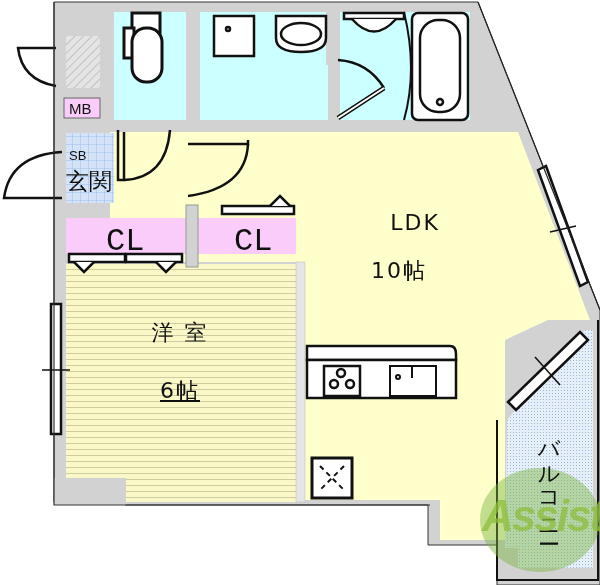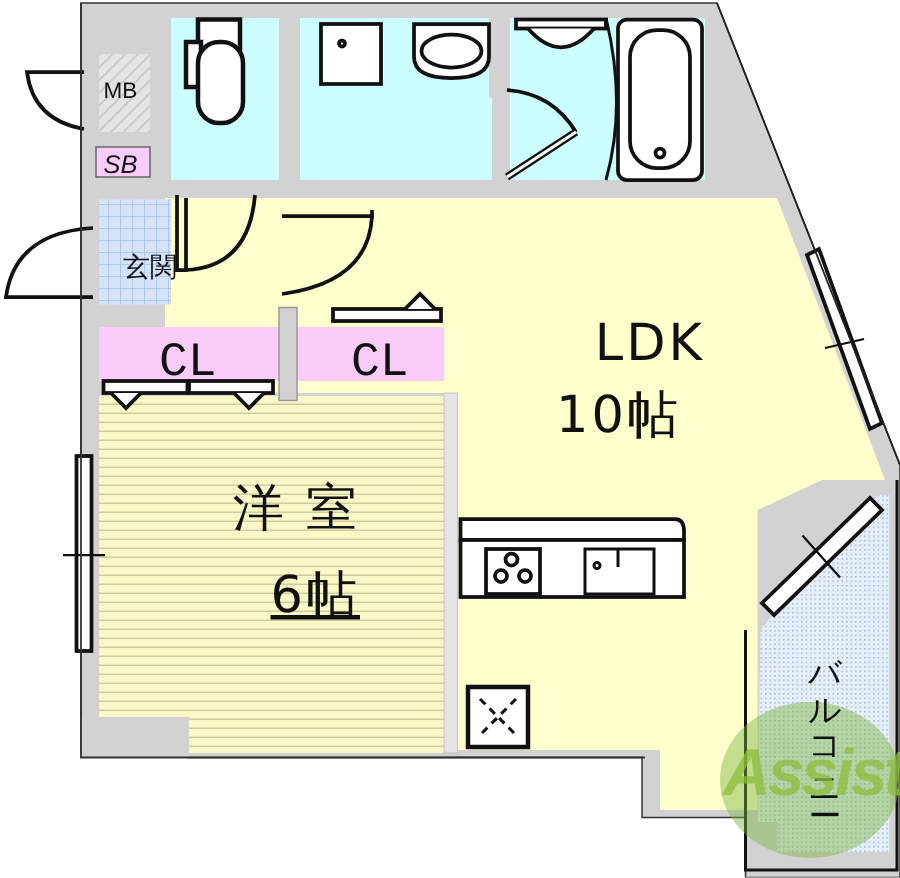--- a/index.html
+++ b/index.html
@@ -1,23 +1,23 @@
 <!DOCTYPE html>
 <html><head>
 <meta charset="utf-8">
 <style>
   html,body{margin:0;padding:0;background:#ffffff;}
   body{width:600px;height:585px;overflow:hidden;position:relative;font-family:"DejaVu Sans","Liberation Sans",sans-serif;}
   #plan{position:absolute;left:0;top:0;width:600px;height:585px;}
   .lbl{position:absolute;color:#111;white-space:nowrap;line-height:1;}
-  .small{font-family:"Liberation Sans",sans-serif;font-size:15px;}
+  .small{font-family:"Liberation Sans",sans-serif;font-size:15px;margin-top:48px;}
   .cl{font-family:Liberation Mono, monospace;font-size:32px;}
-  .room{font-size:34px;text-align:right;letter-spacing:2px;}
+  .room{font-size:22px;text-align:center;letter-spacing:2px;}
   .vert{font-size:22px;writing-mode:vertical-rl;letter-spacing:2px;}
-  .genkan{font-size:18px;padding-left:16px;}
+  .genkan{font-size:23px;}
   .wm{font-family:"Liberation Sans",sans-serif;font-weight:bold;font-size:44px;font-style:italic;color:rgba(140,190,60,0.75);letter-spacing:-2px;}
 </style>
 </head>
 <body>
 
 <svg id="plan" viewBox="0 0 600 585" xmlns="http://www.w3.org/2000/svg">
   <defs>
     <pattern id="tile" width="8" height="8" patternUnits="userSpaceOnUse">
       <rect width="8" height="8" fill="#d4e3f7"></rect>
       <path d="M0 0H8M0 0V8" stroke="#9fc0ea" stroke-width="1"></path>
@@ -165,21 +165,21 @@
     <path d="M320 466 L344 490 M344 466 L320 490" stroke-dasharray="5 4" stroke-width="2"></path>
   </g>
 
   <path d="M478 2 L600 310" stroke="#222" stroke-width="1.2" fill="none"></path>
   <path d="M54 2 L54 505 L430 505" stroke="#333" stroke-width="1.2" fill="none"></path>
 
   <ellipse cx="540" cy="520" rx="60" ry="52" fill="rgba(120,180,60,0.45)"></ellipse>
 </svg>
 
 <div class="lbl small" style="left:69px;top:53px;">MB</div>
-<div class="lbl small" style="left:69px;top:101px;font-size:17px;font-style:italic;">SB</div>
+<div class="lbl small" style="left:69px;top:101px;font-size:13px;">SB</div>
 <div class="lbl genkan" style="left:66px;top:170px;">玄関</div>
 <div class="lbl cl" style="left:106px;top:226px;">CL</div>
 <div class="lbl cl" style="left:234px;top:226px;">CL</div>
 
 <div class="lbl room" style="left:360px;top:212px;width:110px;">LDK</div>
 <div class="lbl room" style="left:344px;top:260px;width:110px;">10帖</div>
 
 <div class="lbl room" style="left:120px;top:322px;width:120px;">洋 室</div>
 <div class="lbl room" style="left:120px;top:380px;width:120px;text-decoration:underline;">6帖</div>
 

